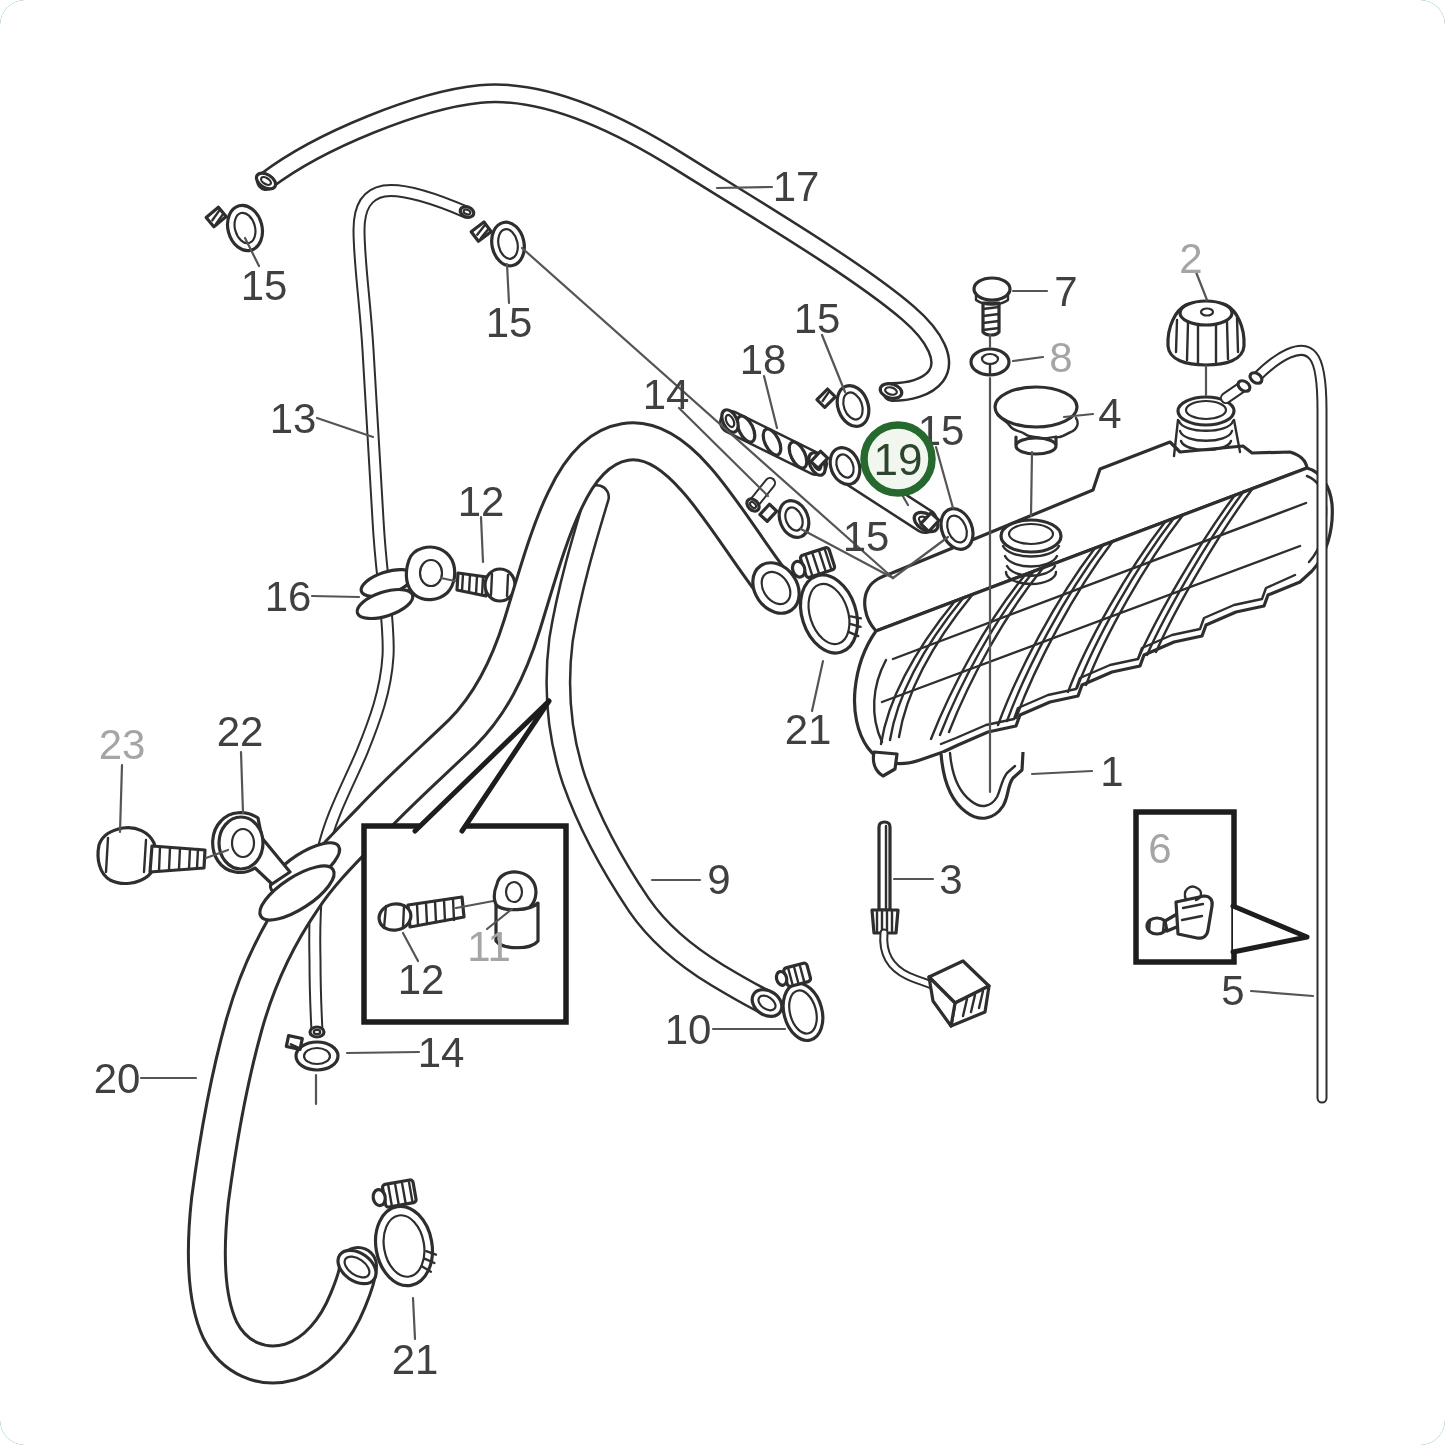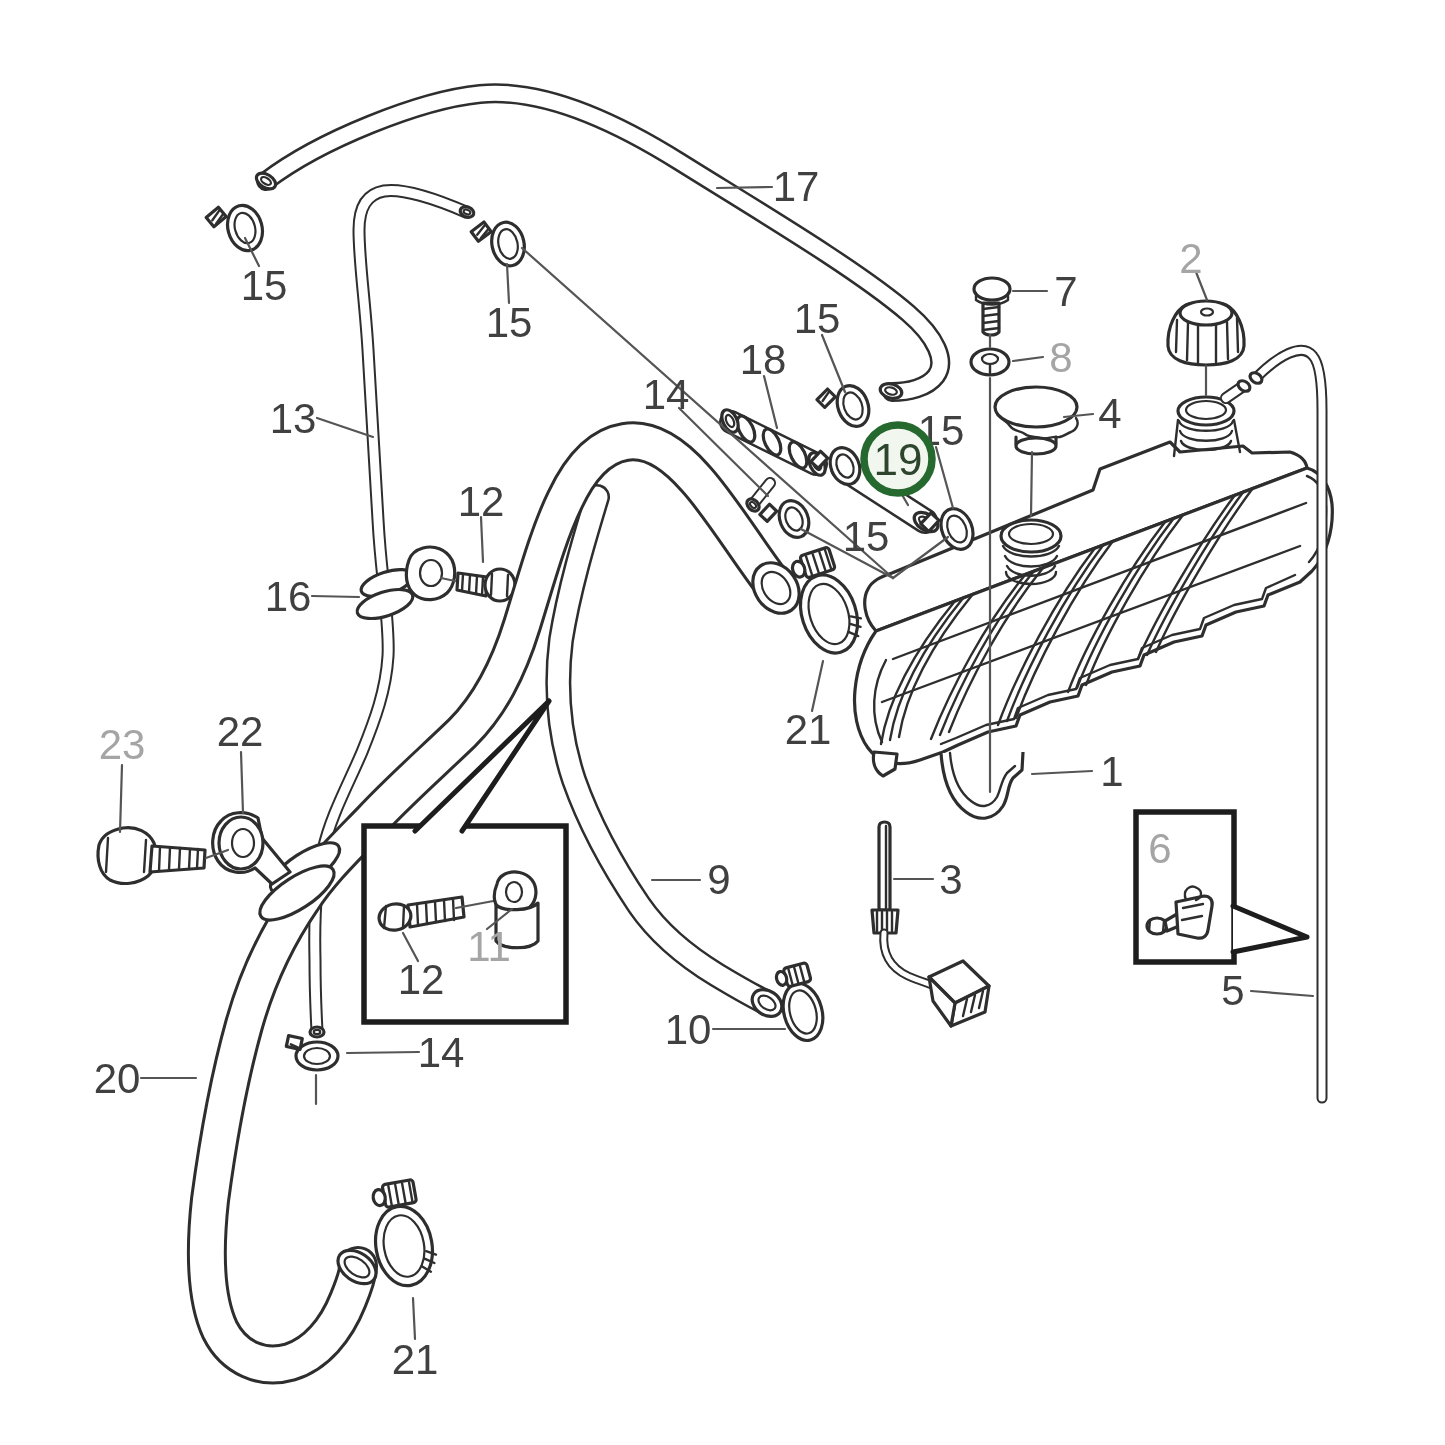--- a/index.html
+++ b/index.html
@@ -1,16 +1,16 @@
 <!DOCTYPE html>
 <html><head>
 <meta charset="utf-8">
 <style>
   html,body{margin:0;padding:0;background:#ffffff;}
-  #stage{position:relative;width:1445px;height:1445px;background:#15803d;overflow:hidden;}
+  #stage{position:relative;width:1445px;height:1445px;background:#15803d;overflow:hidden;border-radius:25px;}
   svg{display:block;}
   .s1{fill:none;stroke:#2e2e2e;stroke-width:2.4;stroke-linecap:round;stroke-linejoin:round;}
   .s2{fill:none;stroke:#2e2e2e;stroke-width:3.2;stroke-linecap:round;stroke-linejoin:round;}
   .sw{fill:#ffffff;stroke:#2e2e2e;stroke-width:3.2;stroke-linejoin:round;}
   .swthin{fill:#ffffff;stroke:#2e2e2e;stroke-width:2.2;stroke-linejoin:round;}
   .hoseO{fill:none;stroke:#2e2e2e;stroke-linecap:round;}
   .hoseI{fill:none;stroke:#ffffff;stroke-linecap:round;}
   .bx{fill:#ffffff;stroke:#1d1d1d;stroke-width:5.5;}
   .wedge{fill:#ffffff;stroke:none;}
   .wln{fill:none;stroke:#1d1d1d;stroke-width:5;stroke-linecap:round;}

